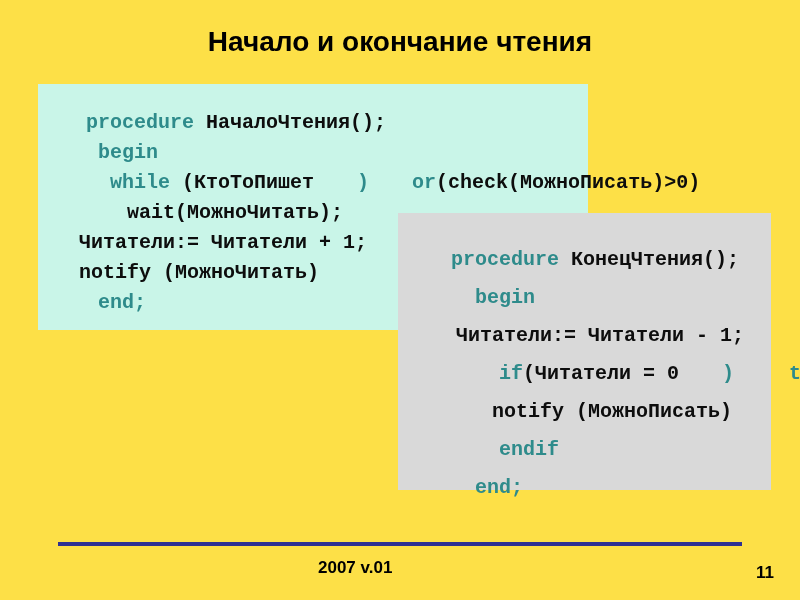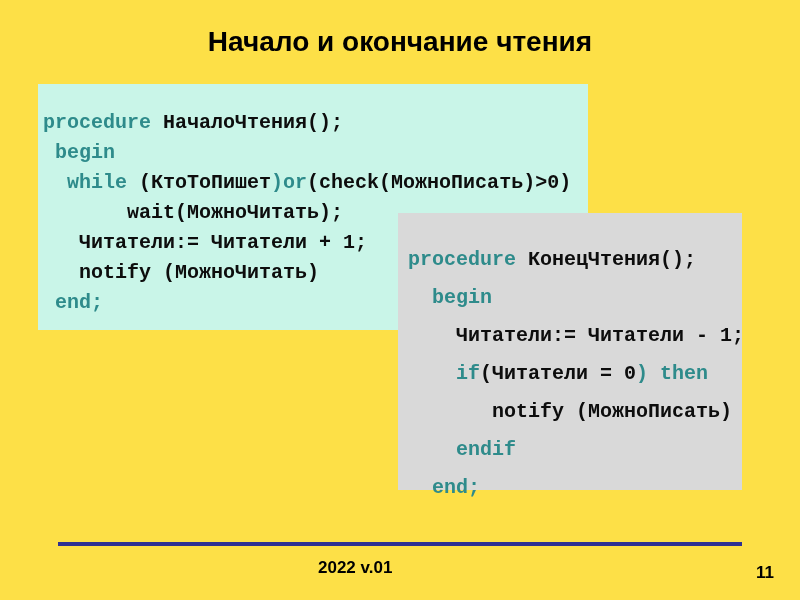--- a/index.html
+++ b/index.html
@@ -23,26 +23,26 @@
     font-weight:bold;font-size:20px;
     white-space:pre;overflow:visible;
   }
   .block1{
     left:38px;top:84px;width:550px;height:246px;
     background:var(--mint);z-index:1;
     padding:24px 0 0 5px;box-sizing:border-box;
   }
   .block1 .code-line{line-height:30px;height:30px;}
   .block2{
-    left:398px;top:213px;width:344px;height:277px;
+    left:398px;top:213px;width:373px;height:277px;
     background:var(--gray);z-index:2;
     padding:28px 0 0 10px;box-sizing:border-box;
   }
   .block2 .code-line{line-height:38px;height:38px;}
-  .kw{color:var(--teal);}
+  .kw{color:var(--teal);margin-left:43px;}
   .tx{color:var(--code-black);}
 
   .footer-line{
     position:absolute;left:58px;top:542px;width:684px;height:4px;
     background:var(--navy);
   }
   .footer-left{
     position:absolute;left:64px;top:557px;
     font-size:17px;font-weight:bold;color:#000000;
   }
@@ -62,17 +62,17 @@
 
   <h1 class="slide-title">Начало и окончание чтения</h1>
 
   <div class="code-block block1" id="block1"><div class="code-line"><span class="kw">procedure </span><span class="tx">НачалоЧтения();</span></div><div class="code-line"><span class="tx"> </span><span class="kw">begin</span></div><div class="code-line"><span class="tx">  </span><span class="kw">while</span><span class="tx"> (КтоТоПишет</span><span class="kw">)</span><span class="kw">or</span><span class="tx">(check(МожноПисать)&gt;0)</span></div><div class="code-line"><span class="tx">       wait(МожноЧитать);</span></div><div class="code-line"><span class="tx">   Читатели:= Читатели + 1;</span></div><div class="code-line"><span class="tx">   notify (МожноЧитать)</span></div><div class="code-line"><span class="tx"> </span><span class="kw">end;</span></div></div>
 
   <div class="code-block block2" id="block2"><div class="code-line"><span class="kw">procedure </span><span class="tx">КонецЧтения();</span></div><div class="code-line"><span class="tx">  </span><span class="kw">begin</span></div><div class="code-line"><span class="tx">    Читатели:= Читатели - 1;</span></div><div class="code-line"><span class="tx">    </span><span class="kw">if</span><span class="tx">(Читатели = 0</span><span class="kw">)</span><span class="tx"> </span><span class="kw">then</span></div><div class="code-line"><span class="tx">       notify (МожноПисать)</span></div><div class="code-line"><span class="tx">    </span><span class="kw">endif</span></div><div class="code-line"><span class="tx">  </span><span class="kw">end;</span></div></div>
 
   <div class="footer-line"></div>
 
 
-  <div class="footer-center">2022 v.01</div>
+  <div class="footer-center">2007 v.01</div>
 
   <div class="footer-page">11</div>
 
 </div>
 
 </body></html>

